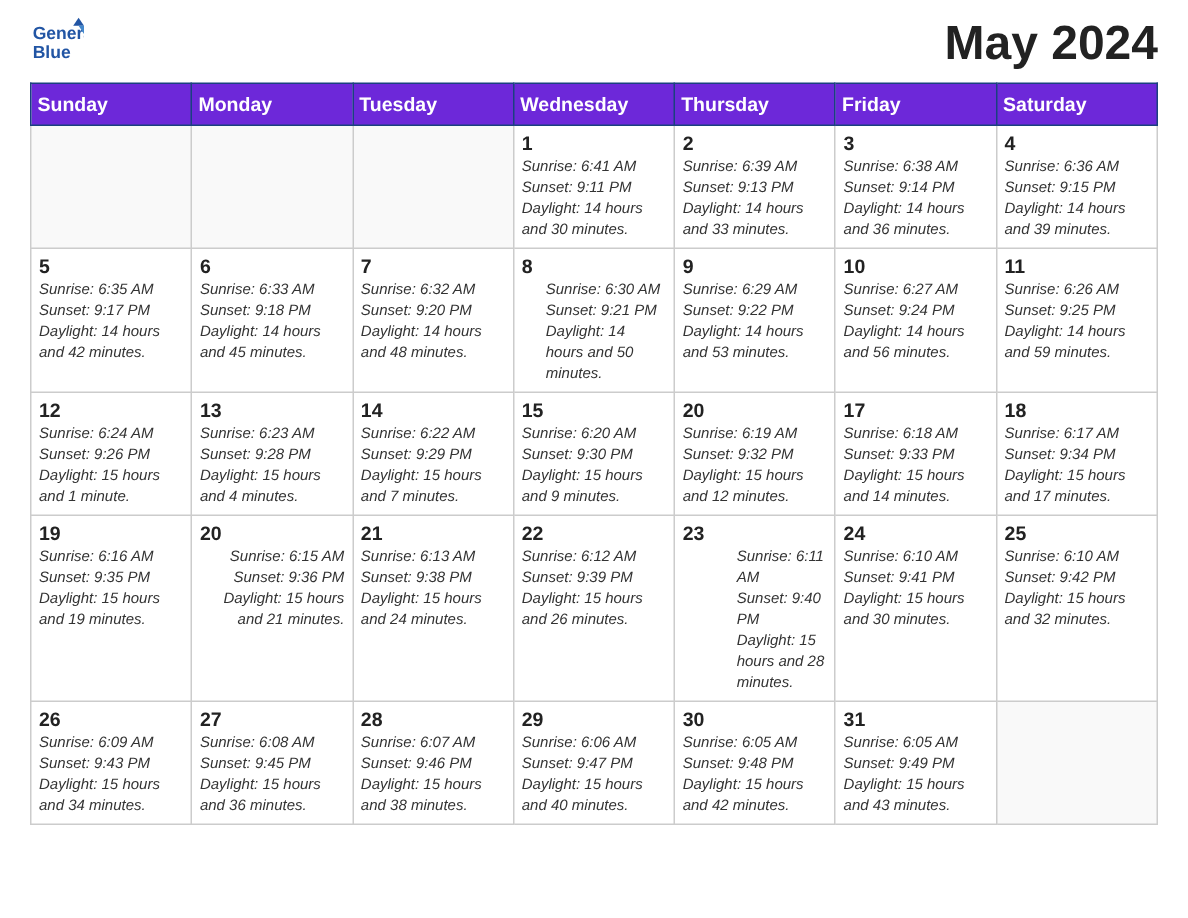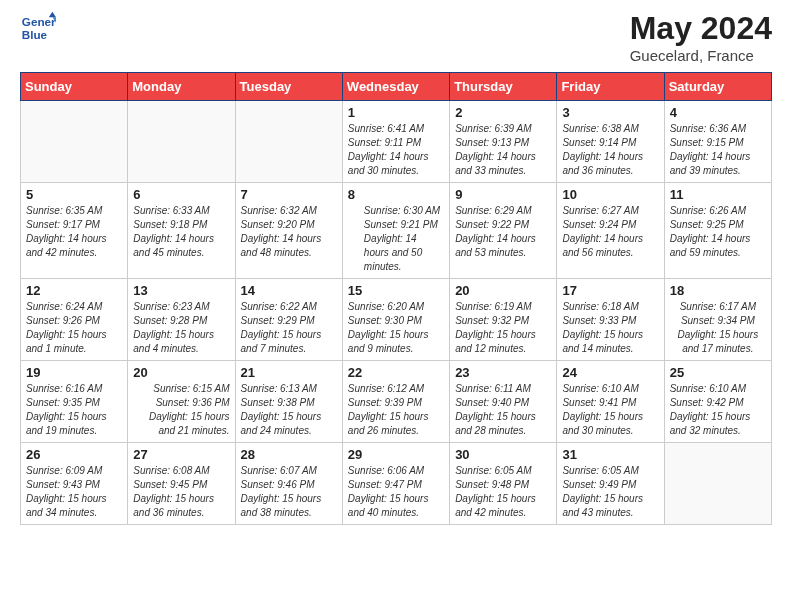--- a/index.html
+++ b/index.html
@@ -22,37 +22,38 @@
       font-size: 22px;
       font-weight: bold;
       color: #2255a4;
       gap: 4px;
     }
     .logo-icon {
       width: 36px;
       height: 36px;
     }
     .title-block {
+      text-align: right;
     }
     .month-year {
       font-size: 32px;
       font-weight: bold;
       color: #222;
     }
     .location {
       font-size: 15px;
       color: #444;
     }
     .calendar {
       width: 100%;
       border-collapse: collapse;
       border: 1px solid #ccc;
     }
     .calendar th {
-      background-color: #ef4444;
+      background-color: #6d28d9;
       color: #fff;
       font-size: 13px;
       font-weight: bold;
       padding: 6px 4px;
       text-align: left;
       border: 1px solid #1a4080;
     }
     .calendar td {
       vertical-align: top;
       border: 1px solid #ccc;
@@ -85,21 +86,20 @@
   <div class="logo">
     <svg class="logo-icon" viewBox="0 0 40 40" width="40" height="40">
       <text x="2" y="18" font-size="13" font-weight="bold" fill="#2255a4">General</text>
       <text x="2" y="32" font-size="13" font-weight="bold" fill="#2255a4">Blue</text>
       <polygon points="32,8 40,8 36,2" fill="#2255a4"></polygon>
       <polygon points="36,8 40,8 40,14" fill="#4488cc"></polygon>
     </svg>
   </div>
   <div class="title-block">
     <div class="month-year">May 2024</div>
-    <div class="location">Guecelard, France</div>
   </div>
 </div>
 
 <table class="calendar">
   <thead>
     <tr>
     <th>Sunday</th>
         <th>Monday</th>
         <th>Tuesday</th>
         <th>Wednesday</th>
@@ -214,21 +214,21 @@
 Daylight: 15 hours and 12 minutes.</div>
         </td>
         <td>
           <div class="day-num">17</div>
           <div class="day-info" style="white-space: pre-line;">Sunrise: 6:18 AM
 Sunset: 9:33 PM
 Daylight: 15 hours and 14 minutes.</div>
         </td>
         <td>
           <div class="day-num">18</div>
-          <div class="day-info" style="white-space: pre-line; text-align: center;">Sunrise: 6:17 AM
+          <div class="day-info" style="white-space: pre-line;">Sunrise: 6:17 AM
 Sunset: 9:34 PM
 Daylight: 15 hours and 17 minutes.</div>
         </td>
       </tr>
       <tr>
         <td>
           <div class="day-num">19</div>
           <div class="day-info" style="white-space: pre-line;">Sunrise: 6:16 AM
 Sunset: 9:35 PM
 Daylight: 15 hours and 19 minutes.</div>
@@ -246,21 +246,21 @@
 Daylight: 15 hours and 24 minutes.</div>
         </td>
         <td>
           <div class="day-num">22</div>
           <div class="day-info" style="white-space: pre-line;">Sunrise: 6:12 AM
 Sunset: 9:39 PM
 Daylight: 15 hours and 26 minutes.</div>
         </td>
         <td>
           <div class="day-num">23</div>
-          <div class="day-info" style="white-space: pre-line;">Sunrise: 6:11 AM
+          <div class="day-info" style="white-space: pre-line; margin-left: 36px;">Sunrise: 6:11 AM
 Sunset: 9:40 PM
 Daylight: 15 hours and 28 minutes.</div>
         </td>
         <td>
           <div class="day-num">24</div>
           <div class="day-info" style="white-space: pre-line;">Sunrise: 6:10 AM
 Sunset: 9:41 PM
 Daylight: 15 hours and 30 minutes.</div>
         </td>
         <td>

